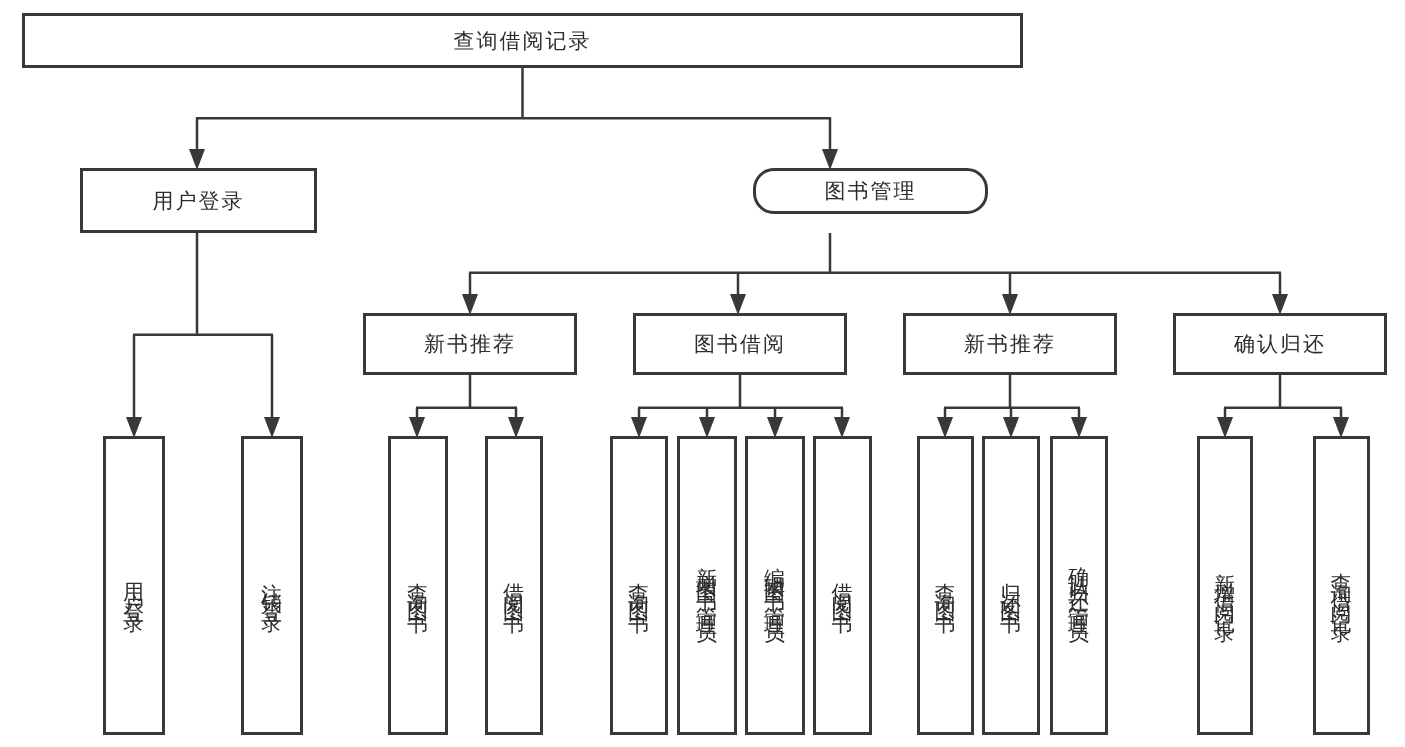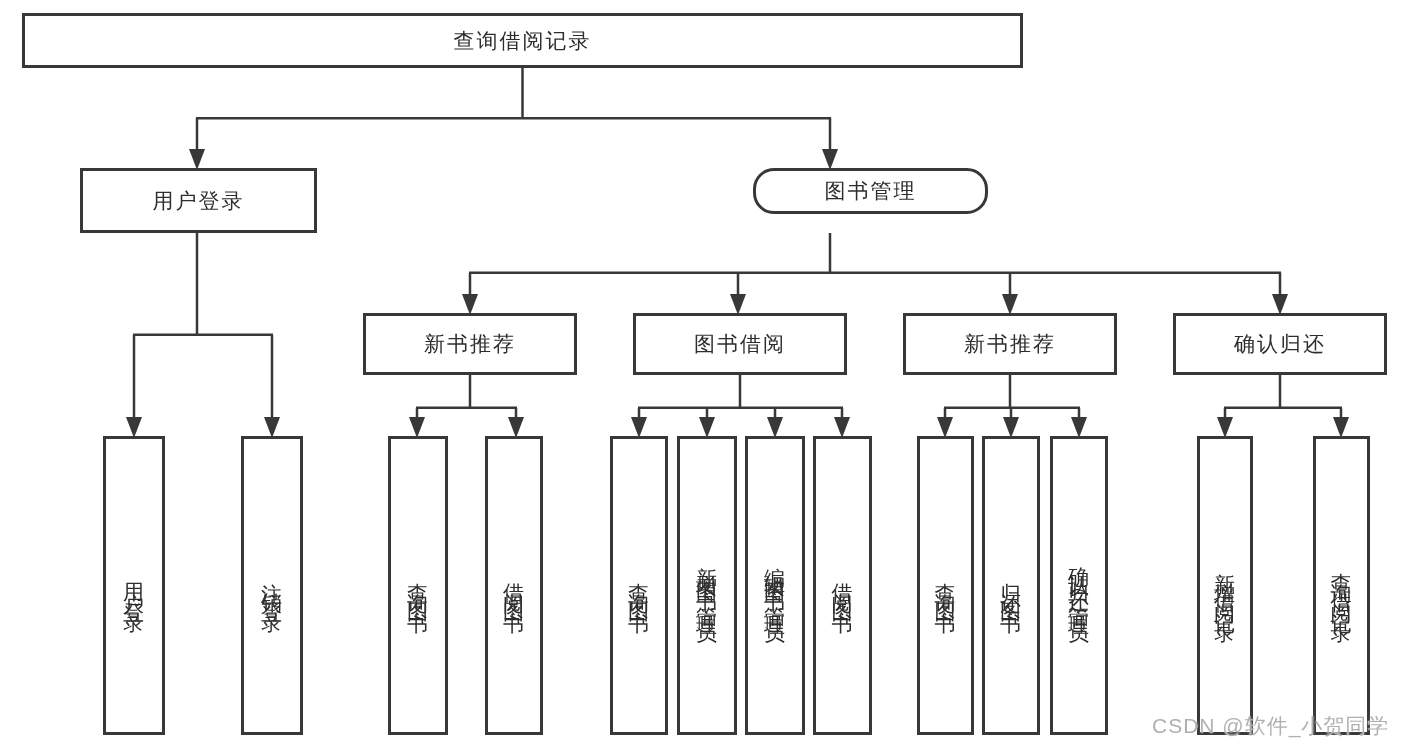--- a/index.html
+++ b/index.html
@@ -191,15 +191,14 @@
     <span class="vlabel long">确认归还（管理员）</span>
   </div>
 
   <div class="node leaf lf-12">
     <span class="vlabel">新增借阅记录</span>
   </div>
   <div class="node leaf lf-13">
     <span class="vlabel">查询借阅记录</span>
   </div>
 
-  <div class="watermark">CSDN @软件_小贺同学</div>
 
 </div>
 
 </body></html>

